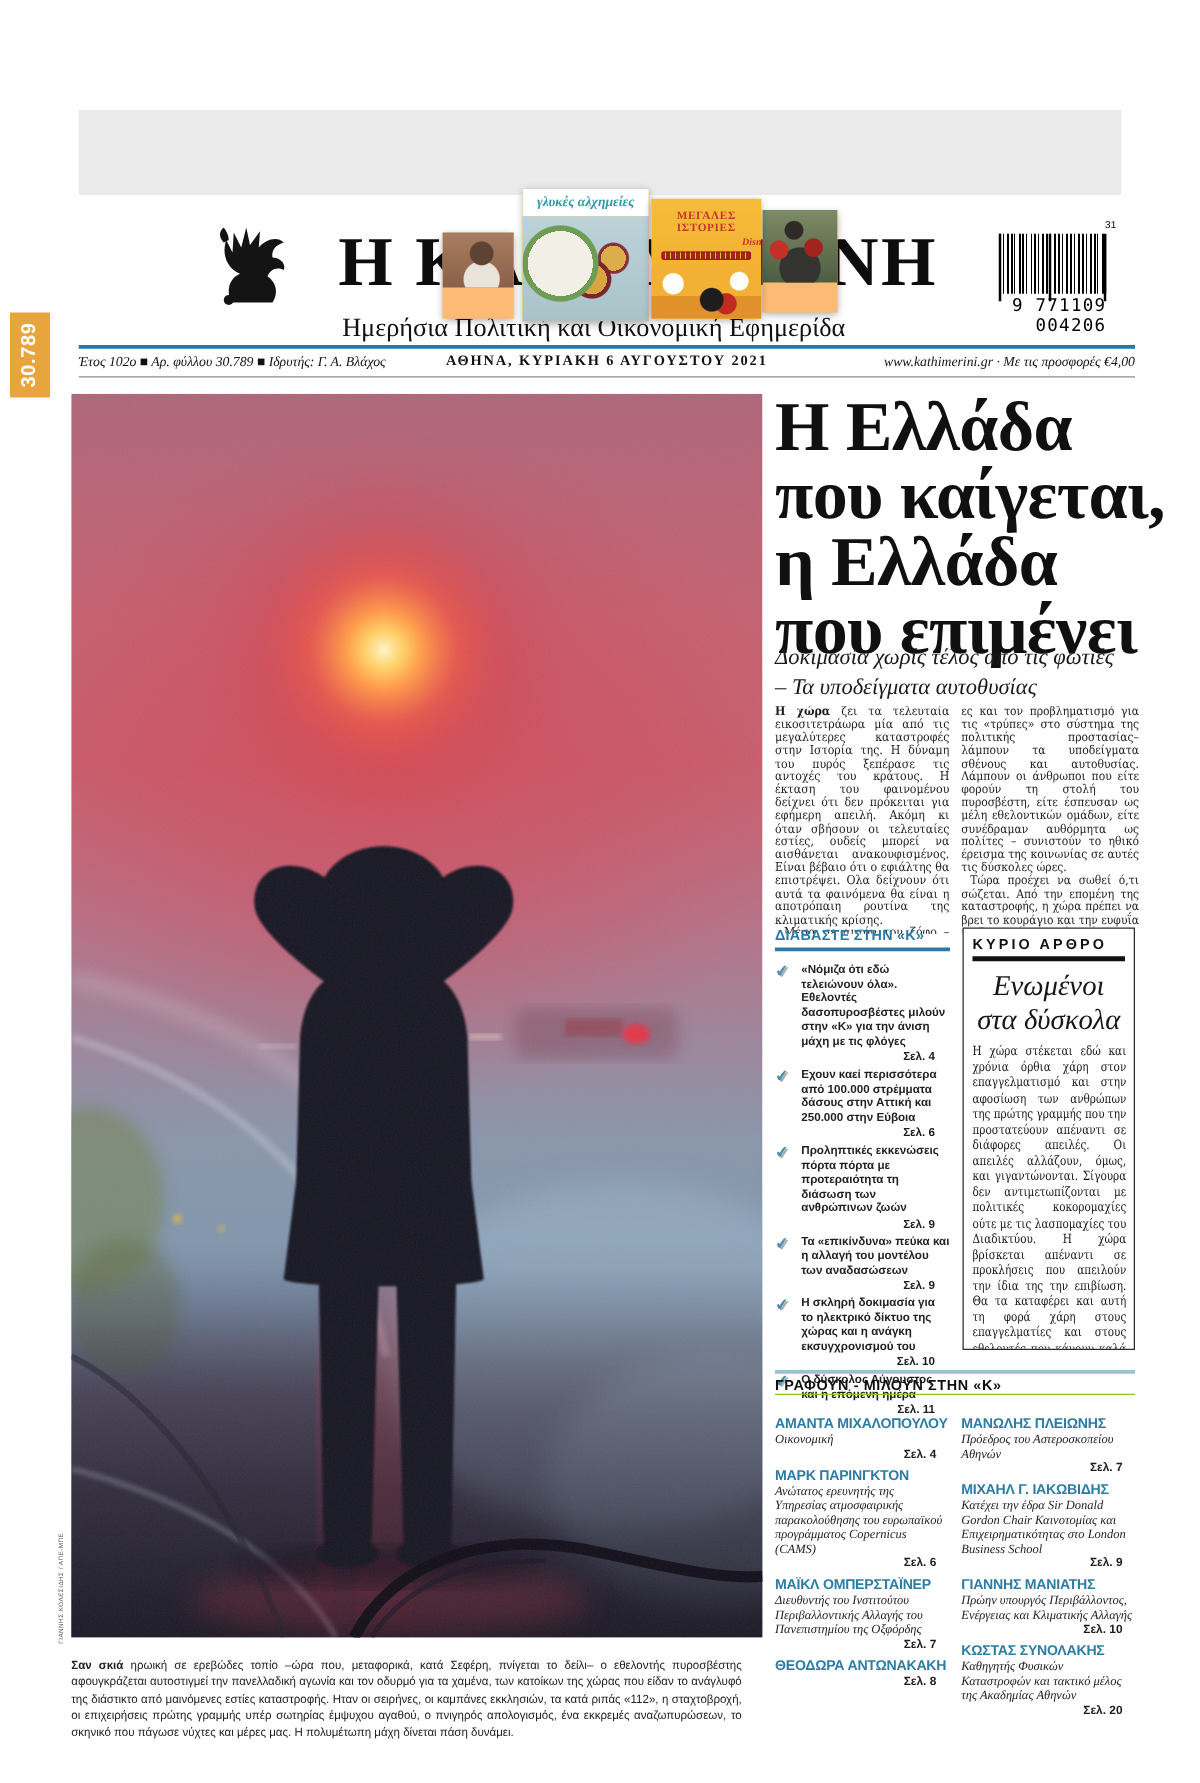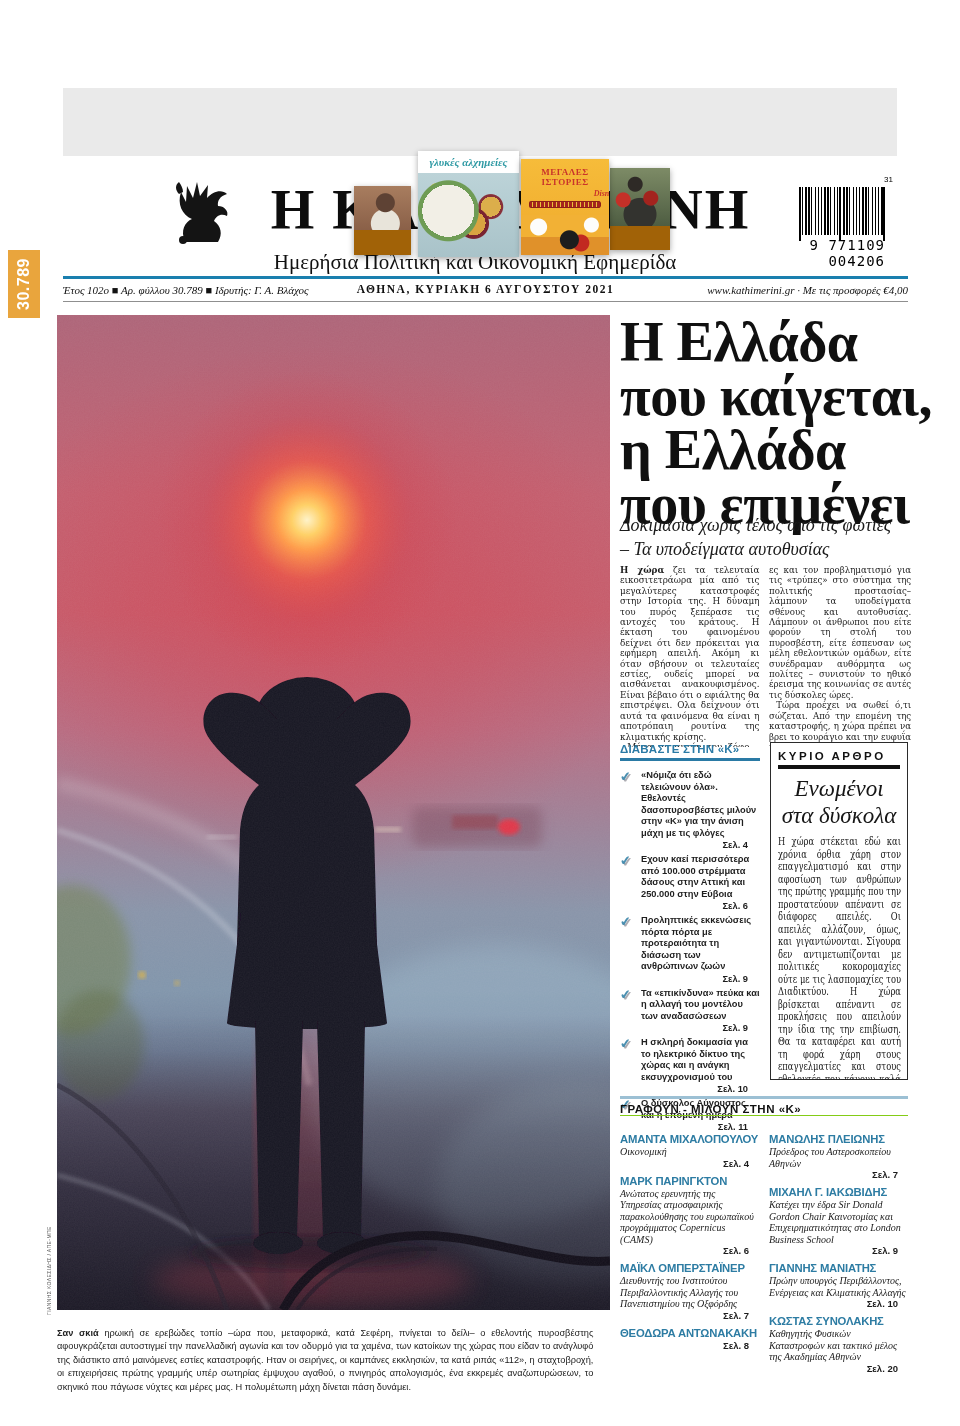--- a/index.html
+++ b/index.html
@@ -2,21 +2,21 @@
 <html lang="el"><head>
 <meta charset="utf-8">
 <style>
   html,body{margin:0;padding:0;background:#fff;}
   .page{position:relative;width:960px;height:1426px;background:#fff;overflow:hidden;
         font-family:"Liberation Sans",sans-serif;color:#1c1c1c;}
   .abs{position:absolute;}
 
   
   .top-strip{left:63px;top:88px;width:834px;height:68px;background:#eaeaea;}
-  .cover{position:absolute;box-shadow:0 2px 6px rgba(0,0,0,.35);overflow:hidden;background:#a16207;}
+  .cover{position:absolute;box-shadow:0 2px 6px rgba(0,0,0,.35);overflow:hidden;background:#fdba74;}
   .cover-tv{left:291px;top:98px;width:57px;height:69px;z-index:2;}
   .cover-tv .topline{position:absolute;left:0;top:0;width:100%;height:2px;background:#35b0d6;}
   .cover-tv .tv{position:absolute;left:4px;top:4px;font-weight:bold;font-size:17px;letter-spacing:-1px;color:#111;}
   .cover-tv .minitext{position:absolute;right:3px;top:6px;width:18px;height:14px;
      background:repeating-linear-gradient(#9a9a9a 0 1px,transparent 1px 3px);}
   .cover-tv .photo{position:absolute;left:0;bottom:0;width:100%;height:44px;
      background:radial-gradient(circle at 55% 38%,#5e4234 0 9px,transparent 10px),
                 radial-gradient(circle at 55% 85%,#e8e4da 0 14px,transparent 15px),
                 linear-gradient(#a87d5f,#8a6048);}
   .cover-gl{left:355px;top:63px;width:101px;height:106px;z-index:3;}

